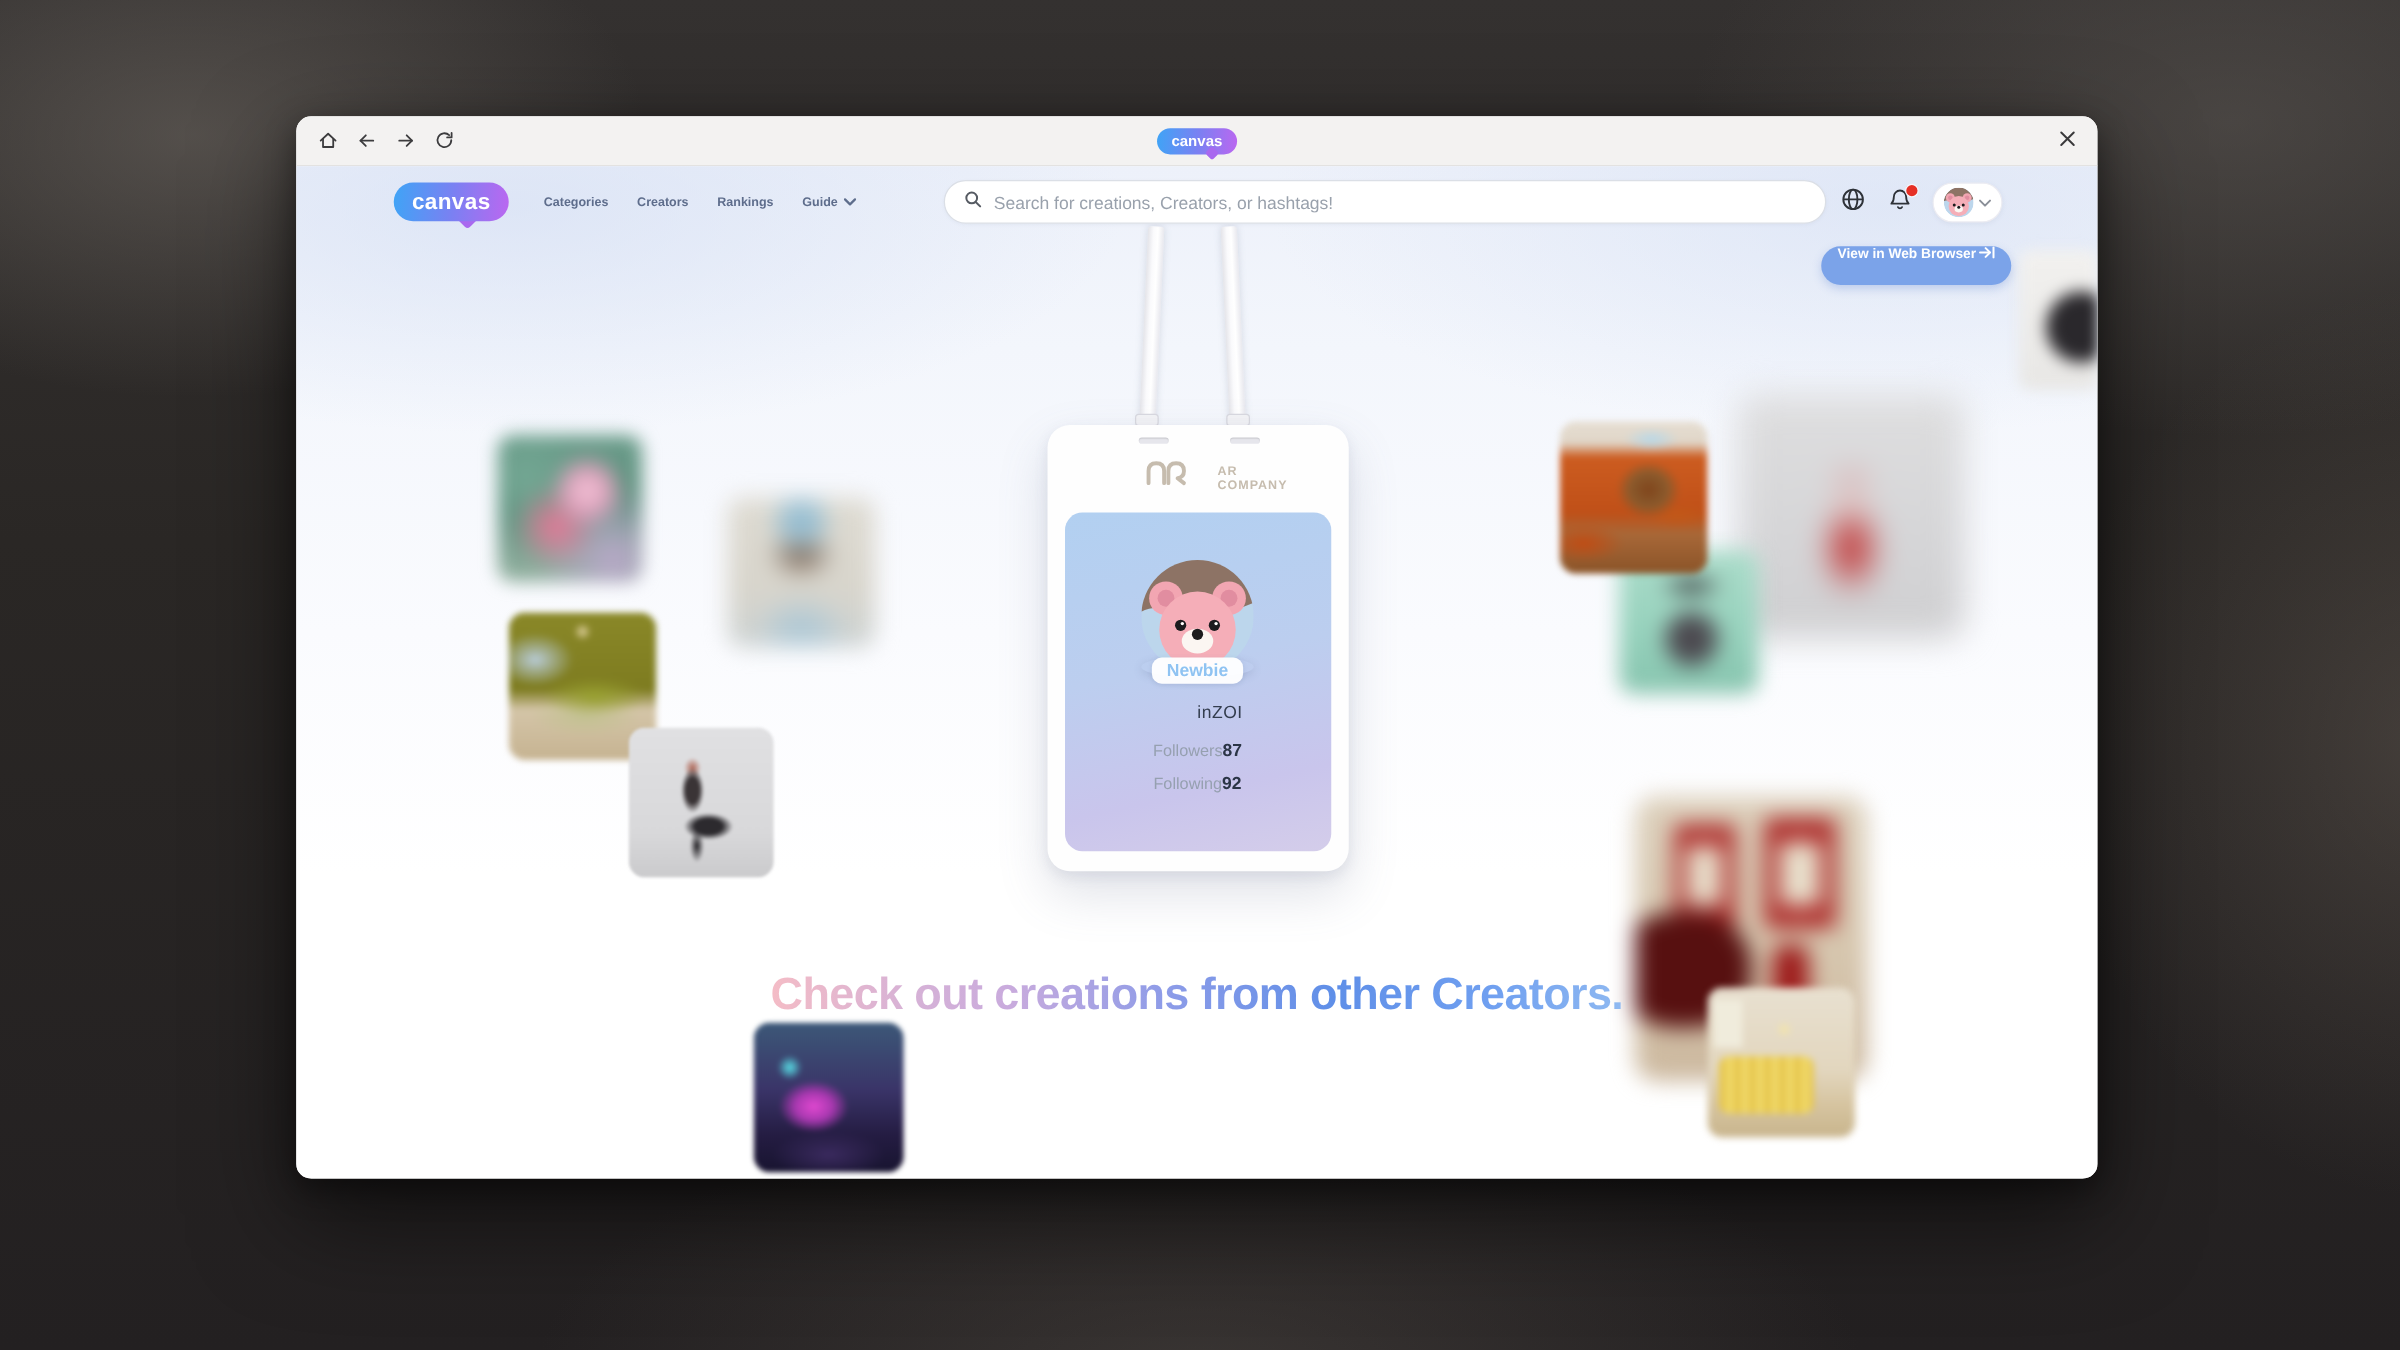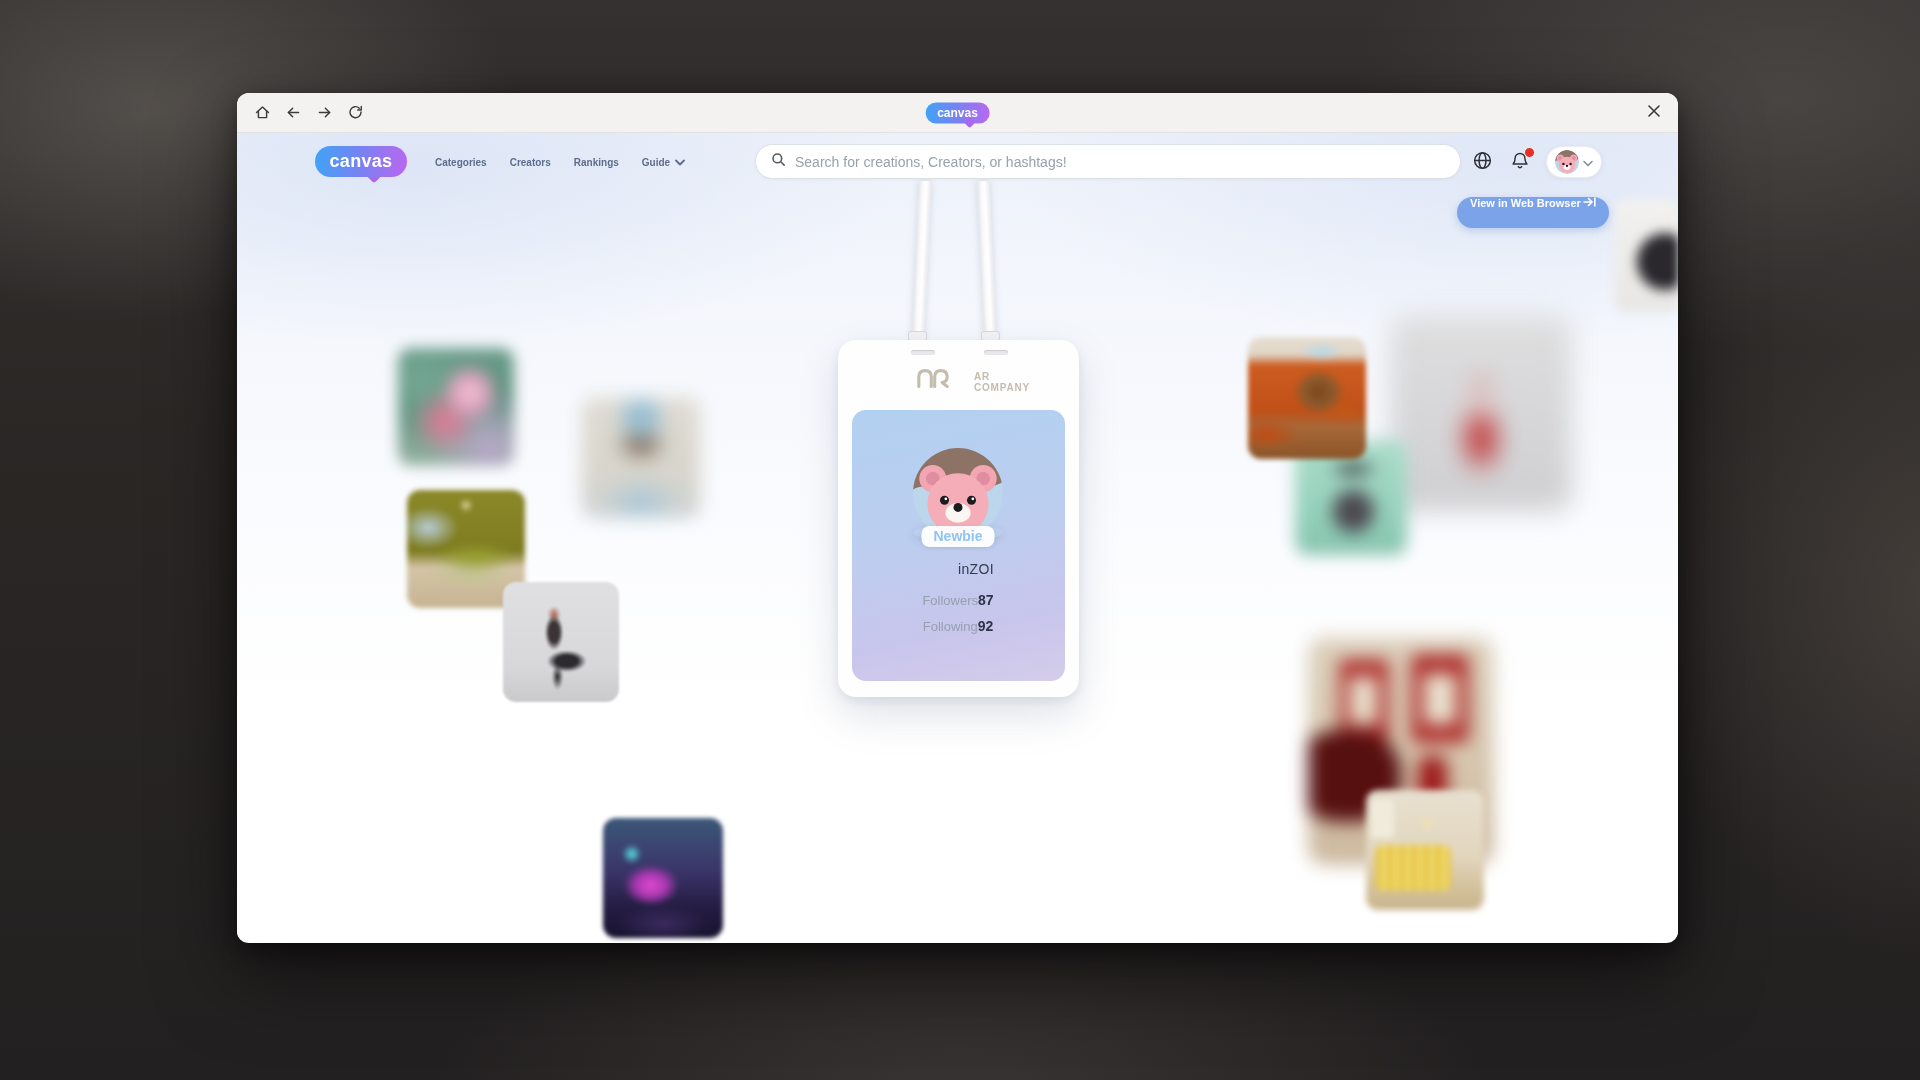--- a/index.html
+++ b/index.html
@@ -429,15 +429,16 @@
             <span class="stat-value">87</span>
           </div>
           <div class="stat-row">
             <span class="stat-label">Following</span>
             <span class="stat-value">92</span>
           </div>
         </div>
       </div>
     </div>
 
+    <div class="headline">Check out creations from other Creators.</div>
 
   </div>
 </div>
 
 </body></html>

